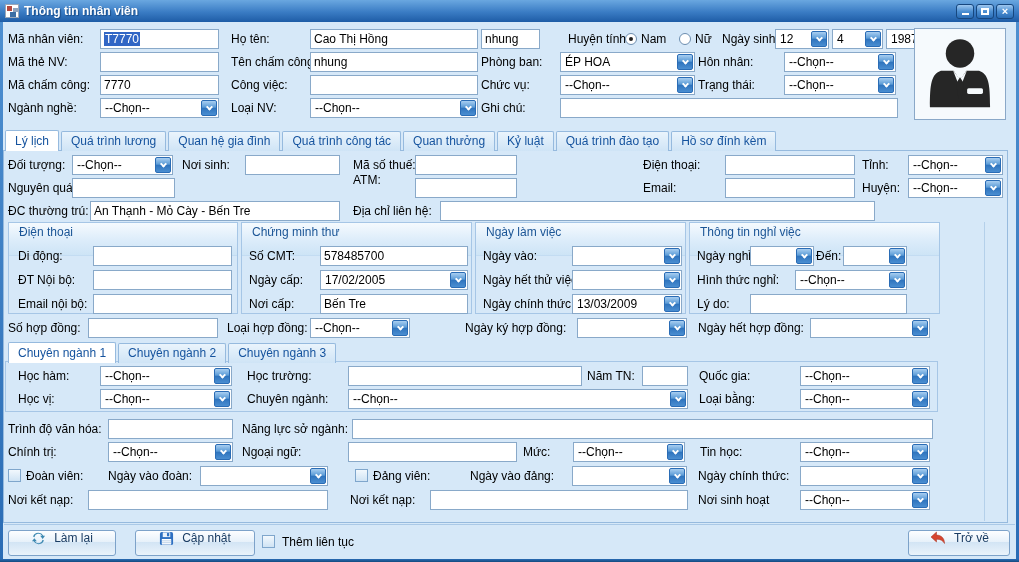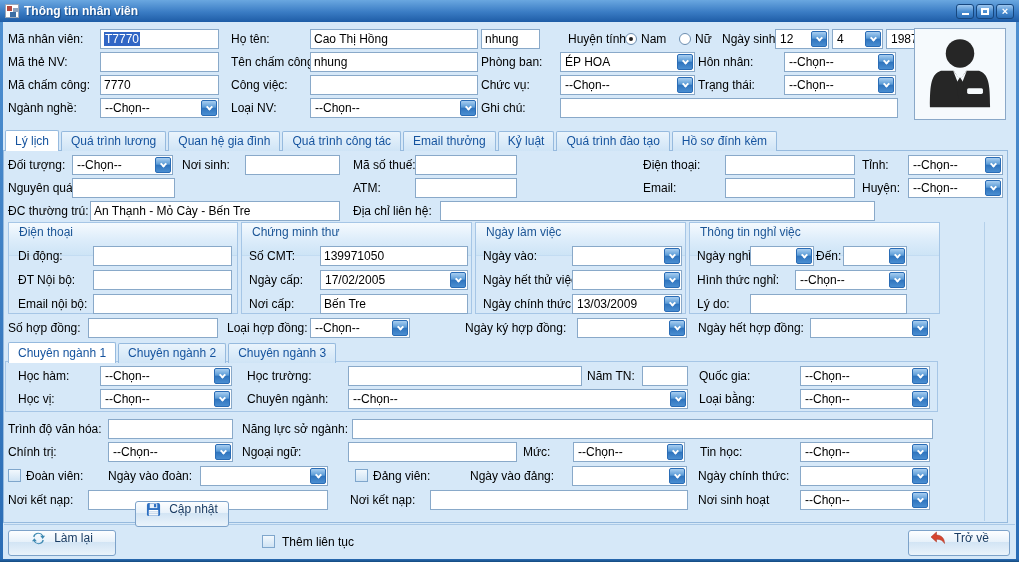--- a/index.html
+++ b/index.html
@@ -165,21 +165,21 @@
       <rect x="28.5" y="33" width="10" height="3.6" rx="1" fill="#f6fafd"></rect>
     </svg>
   </div>
 
   <div class="tabpage"></div>
   <div class="tabstrip" style="left:5px;top:130px">
     <span class="tab active">Lý lịch</span>
     <span class="tab">Quá trình lương</span>
     <span class="tab">Quan hệ gia đình</span>
     <span class="tab">Quá trình công tác</span>
-    <span class="tab">Email thưởng</span>
+    <span class="tab">Quan thưởng</span>
     <span class="tab">Kỷ luật</span>
     <span class="tab">Quá trình đào tạo</span>
     <span class="tab">Hồ sơ đính kèm</span>
   </div>
 
   <span class="lbl" style="left:8px;top:155px">Đối tượng:</span>
   <span class="combo" style="left:72px;top:155px;width:101px">
       <span class="cval">--Chọn--</span>
       <span class="cbtn">
         <i class="chev"></i>
@@ -194,21 +194,21 @@
   <span class="lbl" style="left:862px;top:155px">Tỉnh:</span>
   <span class="combo" style="left:908px;top:155px;width:95px">
       <span class="cval">--Chọn--</span>
       <span class="cbtn">
         <i class="chev"></i>
       </span>
     </span>
 
   <span class="lbl" style="left:8px;top:178px">Nguyên quán:</span>
   <span class="tb" style="left:72px;top:178px;width:103px"></span>
-  <span class="lbl" style="left:353px;top:178px">ATM:</span>
+  <span class="lbl" style="left:353px;top:170px">ATM:</span>
   <span class="tb" style="left:415px;top:178px;width:102px"></span>
   <span class="lbl" style="left:643px;top:178px">Email:</span>
   <span class="tb" style="left:725px;top:178px;width:130px"></span>
   <span class="lbl" style="left:862px;top:178px">Huyện:</span>
   <span class="combo" style="left:908px;top:178px;width:95px">
       <span class="cval">--Chọn--</span>
       <span class="cbtn">
         <i class="chev"></i>
       </span>
     </span>
@@ -233,21 +233,21 @@
   <div class="vline"></div>
 
   <span class="lbl" style="left:18px;top:246px">Di động:</span>
   <span class="tb" style="left:93px;top:246px;width:139px"></span>
   <span class="lbl" style="left:18px;top:270px">ĐT Nội bộ:</span>
   <span class="tb" style="left:93px;top:270px;width:139px"></span>
   <span class="lbl" style="left:18px;top:294px">Email nội bộ:</span>
   <span class="tb" style="left:93px;top:294px;width:139px"></span>
 
   <span class="lbl" style="left:249px;top:246px">Số CMT:</span>
-  <span class="tb" style="left:320px;top:246px;width:148px">139971050</span>
+  <span class="tb" style="left:320px;top:246px;width:148px">578485700</span>
   <span class="lbl" style="left:249px;top:270px">Ngày cấp:</span>
   <span class="combo" style="left:320px;top:270px;width:148px">
       <span class="cval">17/02/2005</span>
       <span class="cbtn">
         <i class="chev"></i>
       </span>
     </span>
   <span class="lbl" style="left:249px;top:294px">Nơi cấp:</span>
   <span class="tb" style="left:320px;top:294px;width:148px">Bến Tre</span>
 
@@ -436,21 +436,21 @@
     </span>
 
   <div class="hline"></div>
   <div class="btn" style="left:8px;top:530px;width:108px">
     <svg width="15" height="15" viewBox="0 0 16 16">
         <path d="M8 2a6 6 0 0 1 5.2 3H15l-2.6 3.4L9.8 5h2.1A4.6 4.6 0 0 0 3.6 6.6L2.2 5.8A6 6 0 0 1 8 2z" fill="#3b87b0"></path>
         <path d="M8 14a6 6 0 0 1-5.2-3H1l2.6-3.4L6.2 11H4.1a4.6 4.6 0 0 0 8.3-1.6l1.4.8A6 6 0 0 1 8 14z" fill="#3b87b0"></path>
       </svg>
     <span>Làm lại</span>
   </div>
-  <div class="btn" style="left:135px;top:501px;width:94px">
+  <div class="btn" style="left:135px;top:530px;width:120px">
     <svg width="15" height="15" viewBox="0 0 16 16">
         <rect x="1" y="1" width="14" height="14" rx="2" fill="#2d6fc1"></rect>
         <rect x="4" y="1.5" width="8" height="5" fill="#eaf2fb"></rect>
         <rect x="8.5" y="2.2" width="2.4" height="3.4" fill="#2d6fc1"></rect>
         <rect x="3" y="8.5" width="10" height="6" fill="#fff"></rect>
         <rect x="3" y="10" width="10" height="1" fill="#b9cfe8"></rect>
         <rect x="3" y="12" width="10" height="1" fill="#b9cfe8"></rect>
       </svg>
     <span>Cập nhật</span>
   </div>

